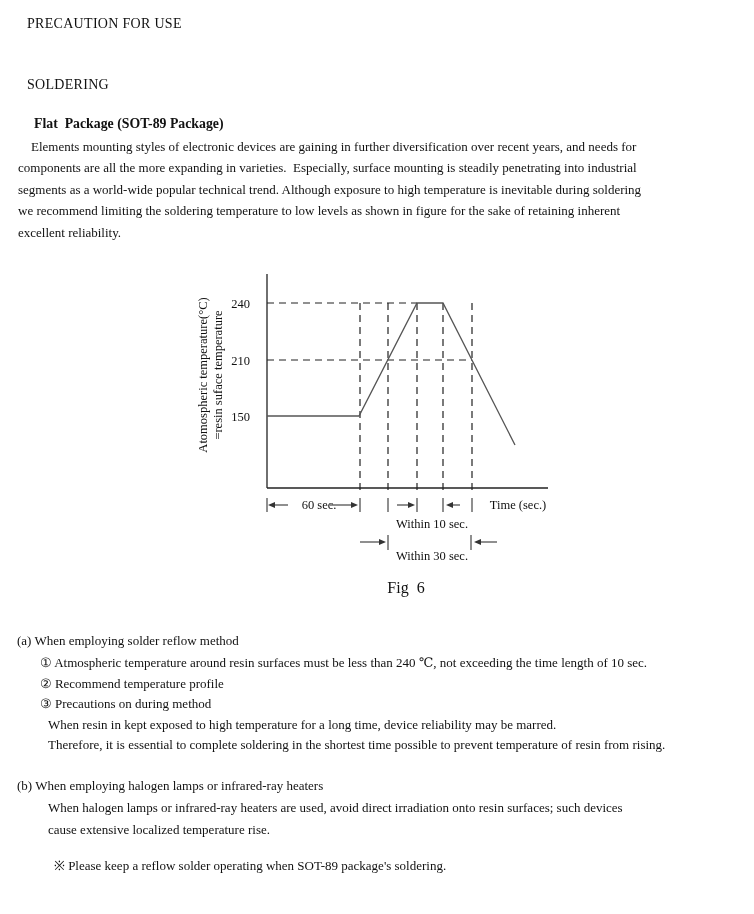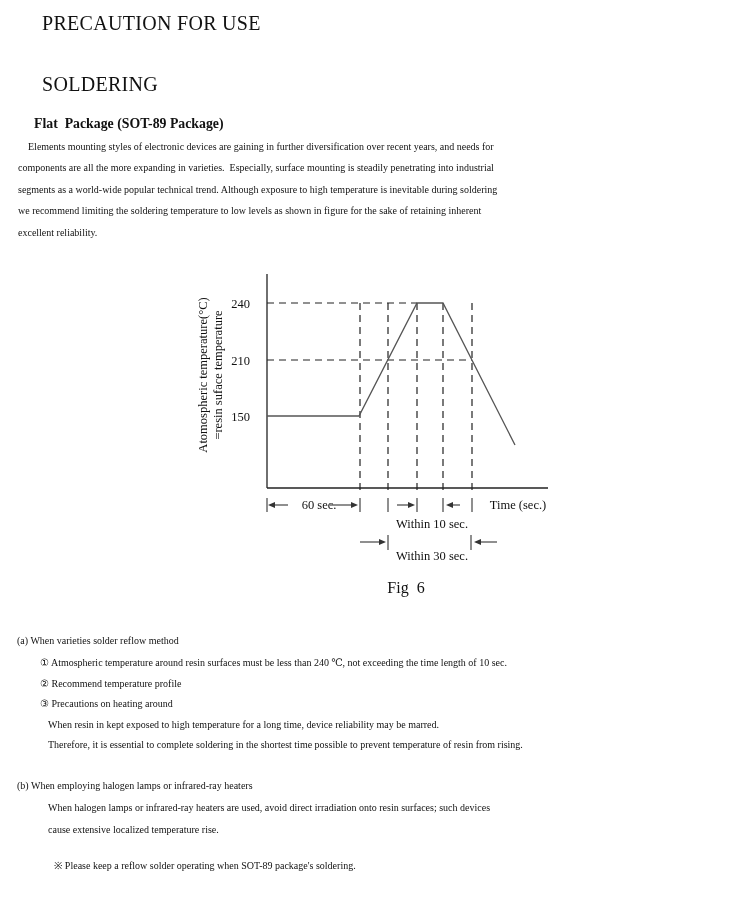--- a/index.html
+++ b/index.html
@@ -1,22 +1,22 @@
 <!DOCTYPE html>
 <html><head>
 <meta charset="utf-8">
 <style>
   html,body{margin:0;padding:0;background:#e8e8e8;}
   .page{
     position:relative;width:754px;height:914px;background:#ffffff;
     font-family:"Liberation Serif","DejaVu Serif",serif;color:#111;
     overflow:hidden;margin:0 auto;
   }
-  .txt{position:absolute;white-space:pre;font-size:10px;line-height:21.4px;}
-  .h1{font-size:20px;letter-spacing:.3px;margin-left:15px;}
+  .txt{position:absolute;white-space:pre;font-size:13px;line-height:21.4px;}
+  .h1{font-size:14px;letter-spacing:.3px;}
   .bold{font-weight:bold;font-size:13.8px;}
   svg.fig{position:absolute;left:190px;top:260px;}
   svg.fig .ax{stroke:#222;stroke-width:1.3;fill:none;}
   svg.fig .dash{stroke:#222;stroke-width:1.2;stroke-dasharray:7 5;fill:none;}
   svg.fig .curve{stroke:#555;stroke-width:1.3;fill:none;}
   svg.fig .dim{stroke:#333;stroke-width:1.1;}
   svg.fig .head{fill:#333;stroke:none;}
   svg.fig text{font-family:"Liberation Serif","DejaVu Serif",serif;fill:#111;}
   svg.fig .tick{font-size:12.5px;}
 </style>
@@ -73,24 +73,24 @@
       <polygon points="196,282 189,279 189,285" class="head"></polygon>
       <line x1="307" y1="282" x2="290" y2="282" class="dim"></line>
       <polygon points="284,282 291,279 291,285" class="head"></polygon>
       <text x="129" y="249" text-anchor="middle" font-size="12.5">60 sec.</text>
       <text x="328" y="249" text-anchor="middle" font-size="12.5">Time (sec.)</text>
       <text x="242" y="268" text-anchor="middle" font-size="12.5">Within 10 sec.</text>
       <text x="242" y="300" text-anchor="middle" font-size="12.5">Within 30 sec.</text>
       <text x="216" y="333" text-anchor="middle" font-size="16">Fig&nbsp; 6</text>
     </svg>
 
-  <div class="txt" style="left:17px;top:630px;">(a) When varieties solder reflow method</div>
+  <div class="txt" style="left:17px;top:630px;">(a) When employing solder reflow method</div>
   <div class="txt" style="left:40px;top:652px;">① Atmospheric temperature around resin surfaces must be less than 240 ℃, not exceeding the time length of 10 sec.</div>
   <div class="txt" style="left:40px;top:673px;">② Recommend temperature profile</div>
-  <div class="txt" style="left:40px;top:693px;">③ Precautions on heating around</div>
+  <div class="txt" style="left:40px;top:693px;">③ Precautions on during method</div>
   <div class="txt" style="left:48px;top:714px;">When resin in kept exposed to high temperature for a long time, device reliability may be marred.</div>
   <div class="txt" style="left:17px;top:775px;">(b) When employing halogen lamps or infrared-ray heaters</div>
 
   <div class="txt" style="left:48px;top:734px;">Therefore, it is essential to complete soldering in the shortest time possible to prevent temperature of resin from rising.</div>
   <div class="txt" style="left:48px;top:797px;line-height:21.7px;">When halogen lamps or infrared-ray heaters are used, avoid direct irradiation onto resin surfaces; such devices
 cause extensive localized temperature rise.</div>
 
   <div class="txt" style="left:24px;top:855px;margin-left:30px;">※ Please keep a reflow solder operating when SOT-89 package's soldering.</div>
 
 </div>

